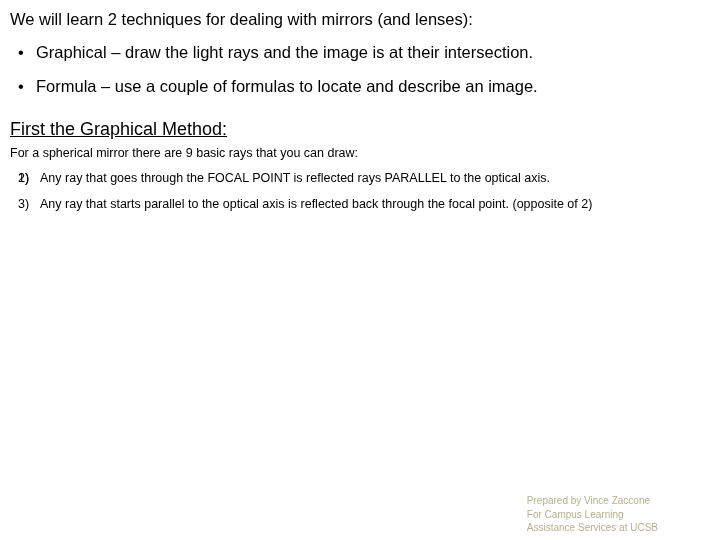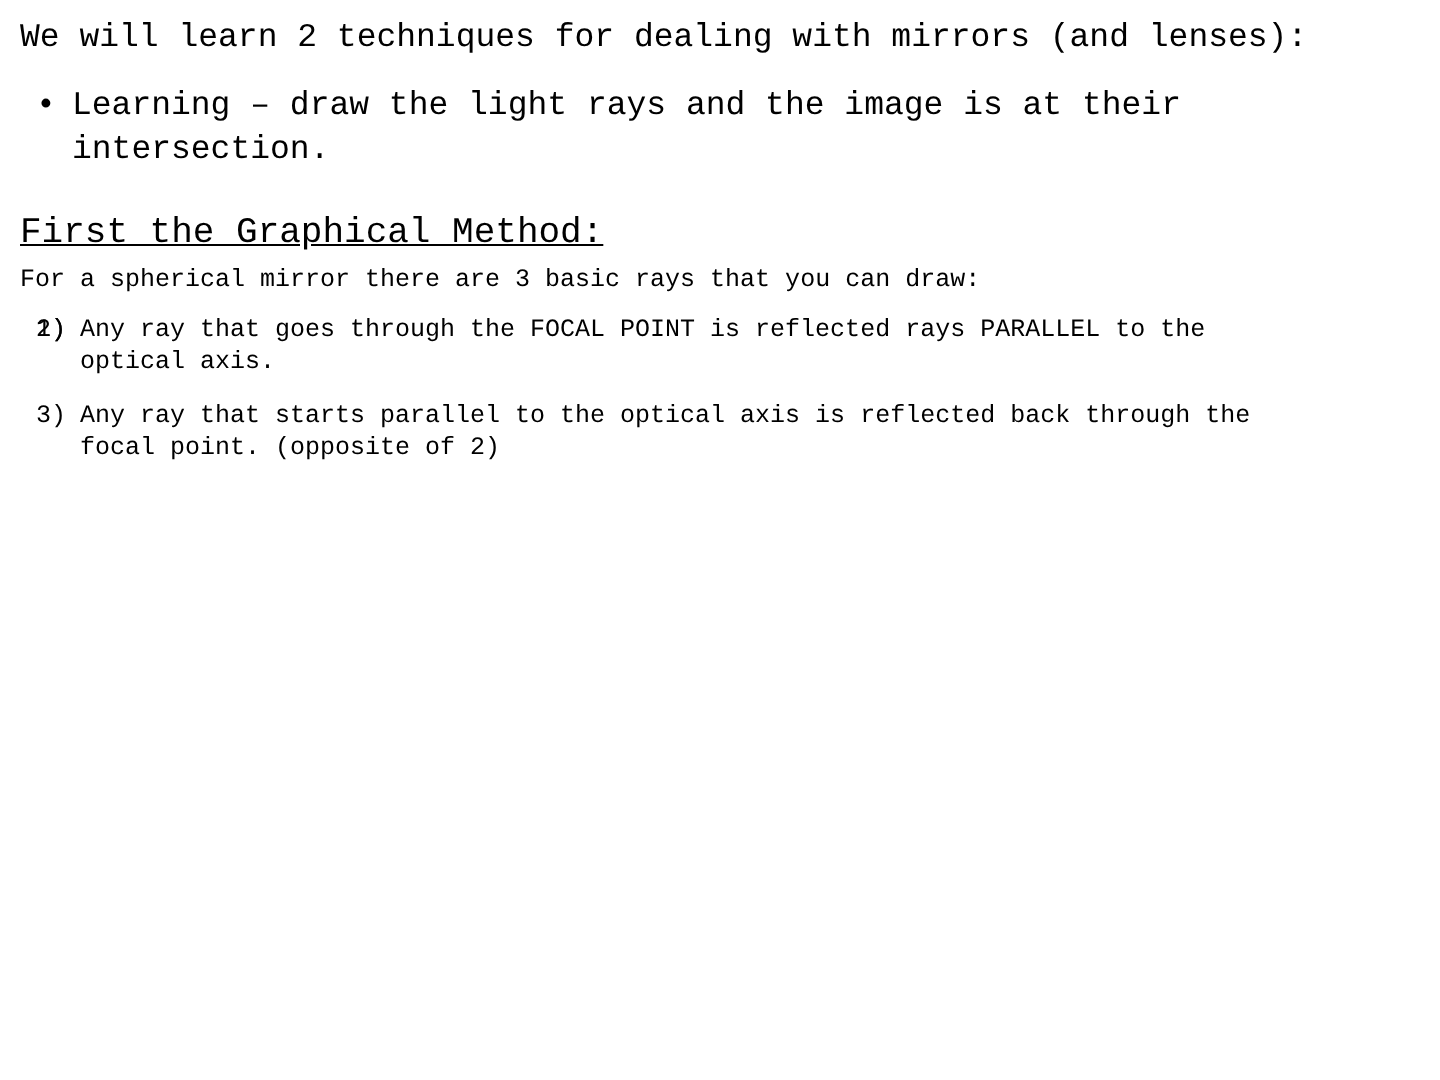--- a/index.html
+++ b/index.html
@@ -12,21 +12,20 @@
     color: #000;
     overflow: hidden;
     position: relative;
   }
   .slide {
     width: 668px;
     height: 540px;
     position: relative;
     box-sizing: border-box;
     padding: 8px 10px 0 10px;
-    font-family: Liberation Mono, monospace;
   }
   .intro {
     font-size: 16.5px;
     line-height: 1.35;
     margin: 0 0 10px 0;
   }
   ul.tech {
     list-style: none;
     padding: 0;
     margin: 0 0 22px 0;
@@ -85,35 +84,41 @@
   }
 </style>
 </head>
 <body>
 
 <div class="slide">
 
   <p class="intro">We will learn 2 techniques for dealing with mirrors (and lenses):</p>
 
   <ul class="tech">
-    <li>Learning – draw the light rays and the image is at their intersection.</li>
+    <li>Graphical – draw the light rays and the image is at their intersection.</li>
+    <li>Formula – use a couple of formulas to locate and describe an image.</li>
   </ul>
 
   <p class="subhead">First the Graphical Method:</p>
 
-  <p class="smallp">For a spherical mirror there are 3 basic rays that you can draw:</p>
+  <p class="smallp">For a spherical mirror there are 9 basic rays that you can draw:</p>
 
   <ol class="rays">
     <li>
       <span class="num">1)</span>
     </li>
     <li>
       <span class="num">2)</span>
       <span>Any ray that goes through the FOCAL POINT is reflected rays PARALLEL to the optical axis.</span>
     </li>
     <li>
       <span class="num">3)</span>
       <span>Any ray that starts parallel to the optical axis is reflected back through the focal point. (opposite of 2)</span>
     </li>
   </ol>
 
+  <div class="footer">
+    <div>Prepared by Vince Zaccone</div>
+    <div class="l2">For Campus Learning</div>
+    <div>Assistance Services at UCSB</div>
+  </div>
 
 </div>
 
 </body></html>

